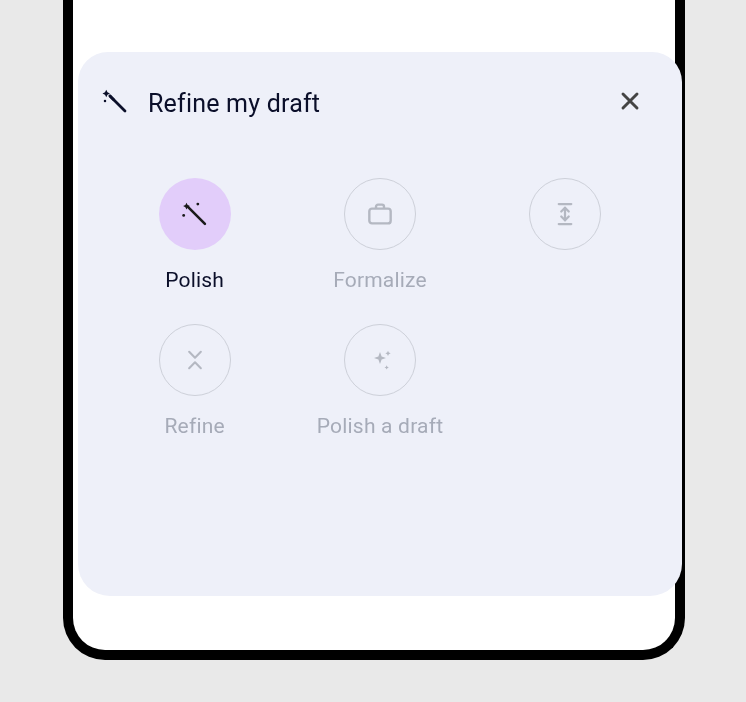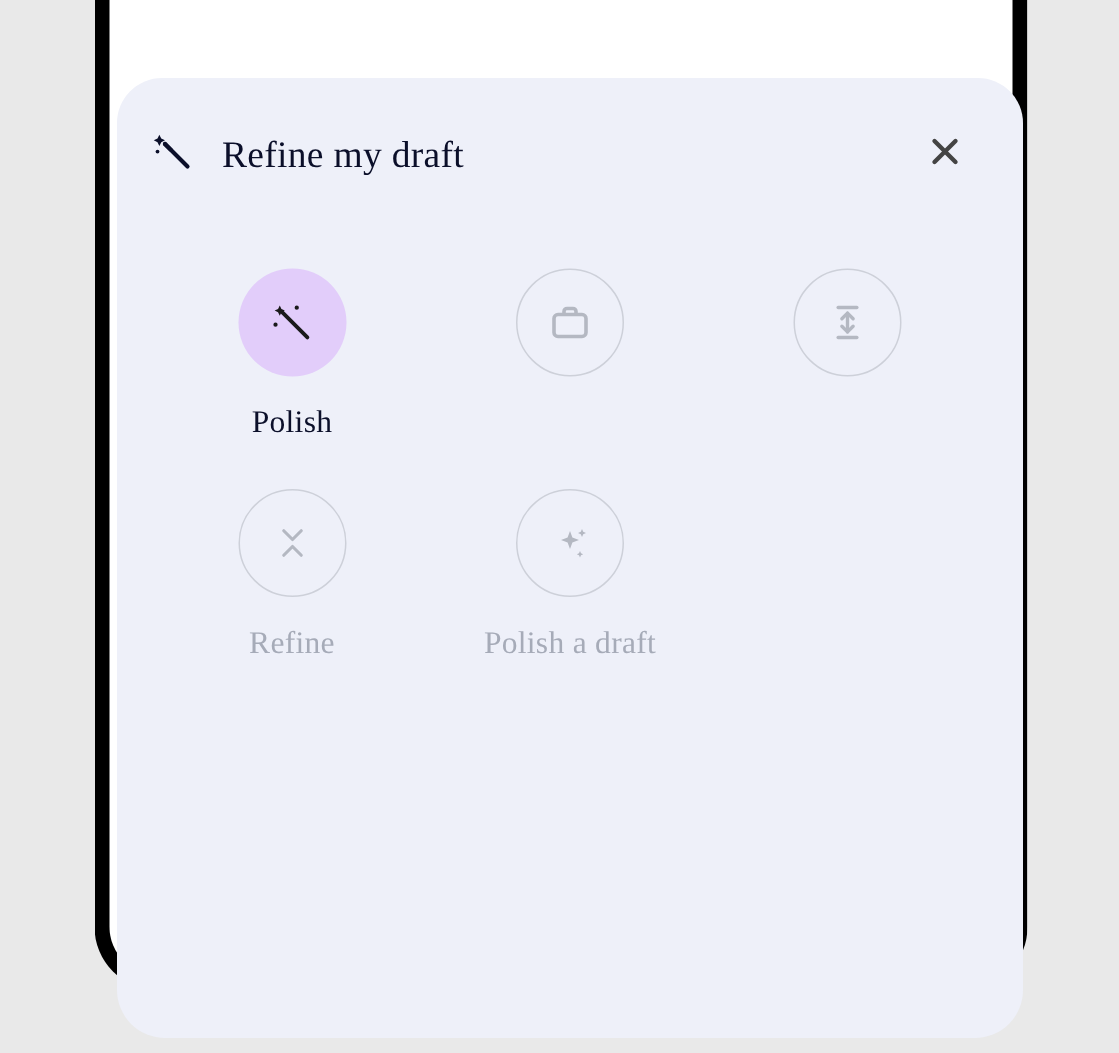--- a/index.html
+++ b/index.html
@@ -24,24 +24,23 @@
       background: #fff;
       border: 10px solid #000;
       border-top: none;
       border-radius: 0 0 42px 42px;
     }
     .sheet {
       position: absolute;
       left: 78px;
       top: 52px;
       width: 604px;
-      height: 640px;
+      height: 544px;
       background: #eef0f9;
       border-radius: 30px 30px 32px 32px;
-      font-family: Liberation Serif, serif;
     }
     .sheet-header {
       display: flex;
       align-items: center;
       padding: 34px 38px 0 22px;
     }
     .wand-icon {
       margin-right: 18px;
       color: #0b0f2a;
     }
@@ -135,20 +134,21 @@
       <div class="option-label">Polish</div>
     </div>
 
     <div class="option">
       <div class="option-circle">
         <svg width="32" height="32" viewBox="0 0 24 24" fill="none">
           <rect x="4" y="8" width="16" height="11" rx="2" stroke="currentColor" stroke-width="1.8"></rect>
           <path d="M9 8V6.5A1.5 1.5 0 0110.5 5h3A1.5 1.5 0 0115 6.5V8" stroke="currentColor" stroke-width="1.8"></path>
         </svg>
       </div>
+      <div class="option-label">Formalize</div>
     </div>
 
     <div class="option">
       <div class="option-circle">
         <svg width="30" height="30" viewBox="0 0 24 24" fill="none">
           <path d="M7 20h10" stroke="currentColor" stroke-width="1.8" stroke-linecap="round"></path>
           <path d="M7 4h10" stroke="currentColor" stroke-width="1.8" stroke-linecap="round"></path>
           <path d="M12 7v10" stroke="currentColor" stroke-width="1.8" stroke-linecap="round"></path>
           <path d="M9 10l3-3 3 3" stroke="currentColor" stroke-width="1.8" stroke-linecap="round" stroke-linejoin="round"></path>
           <path d="M9 14l3 3 3-3" stroke="currentColor" stroke-width="1.8" stroke-linecap="round" stroke-linejoin="round"></path>

